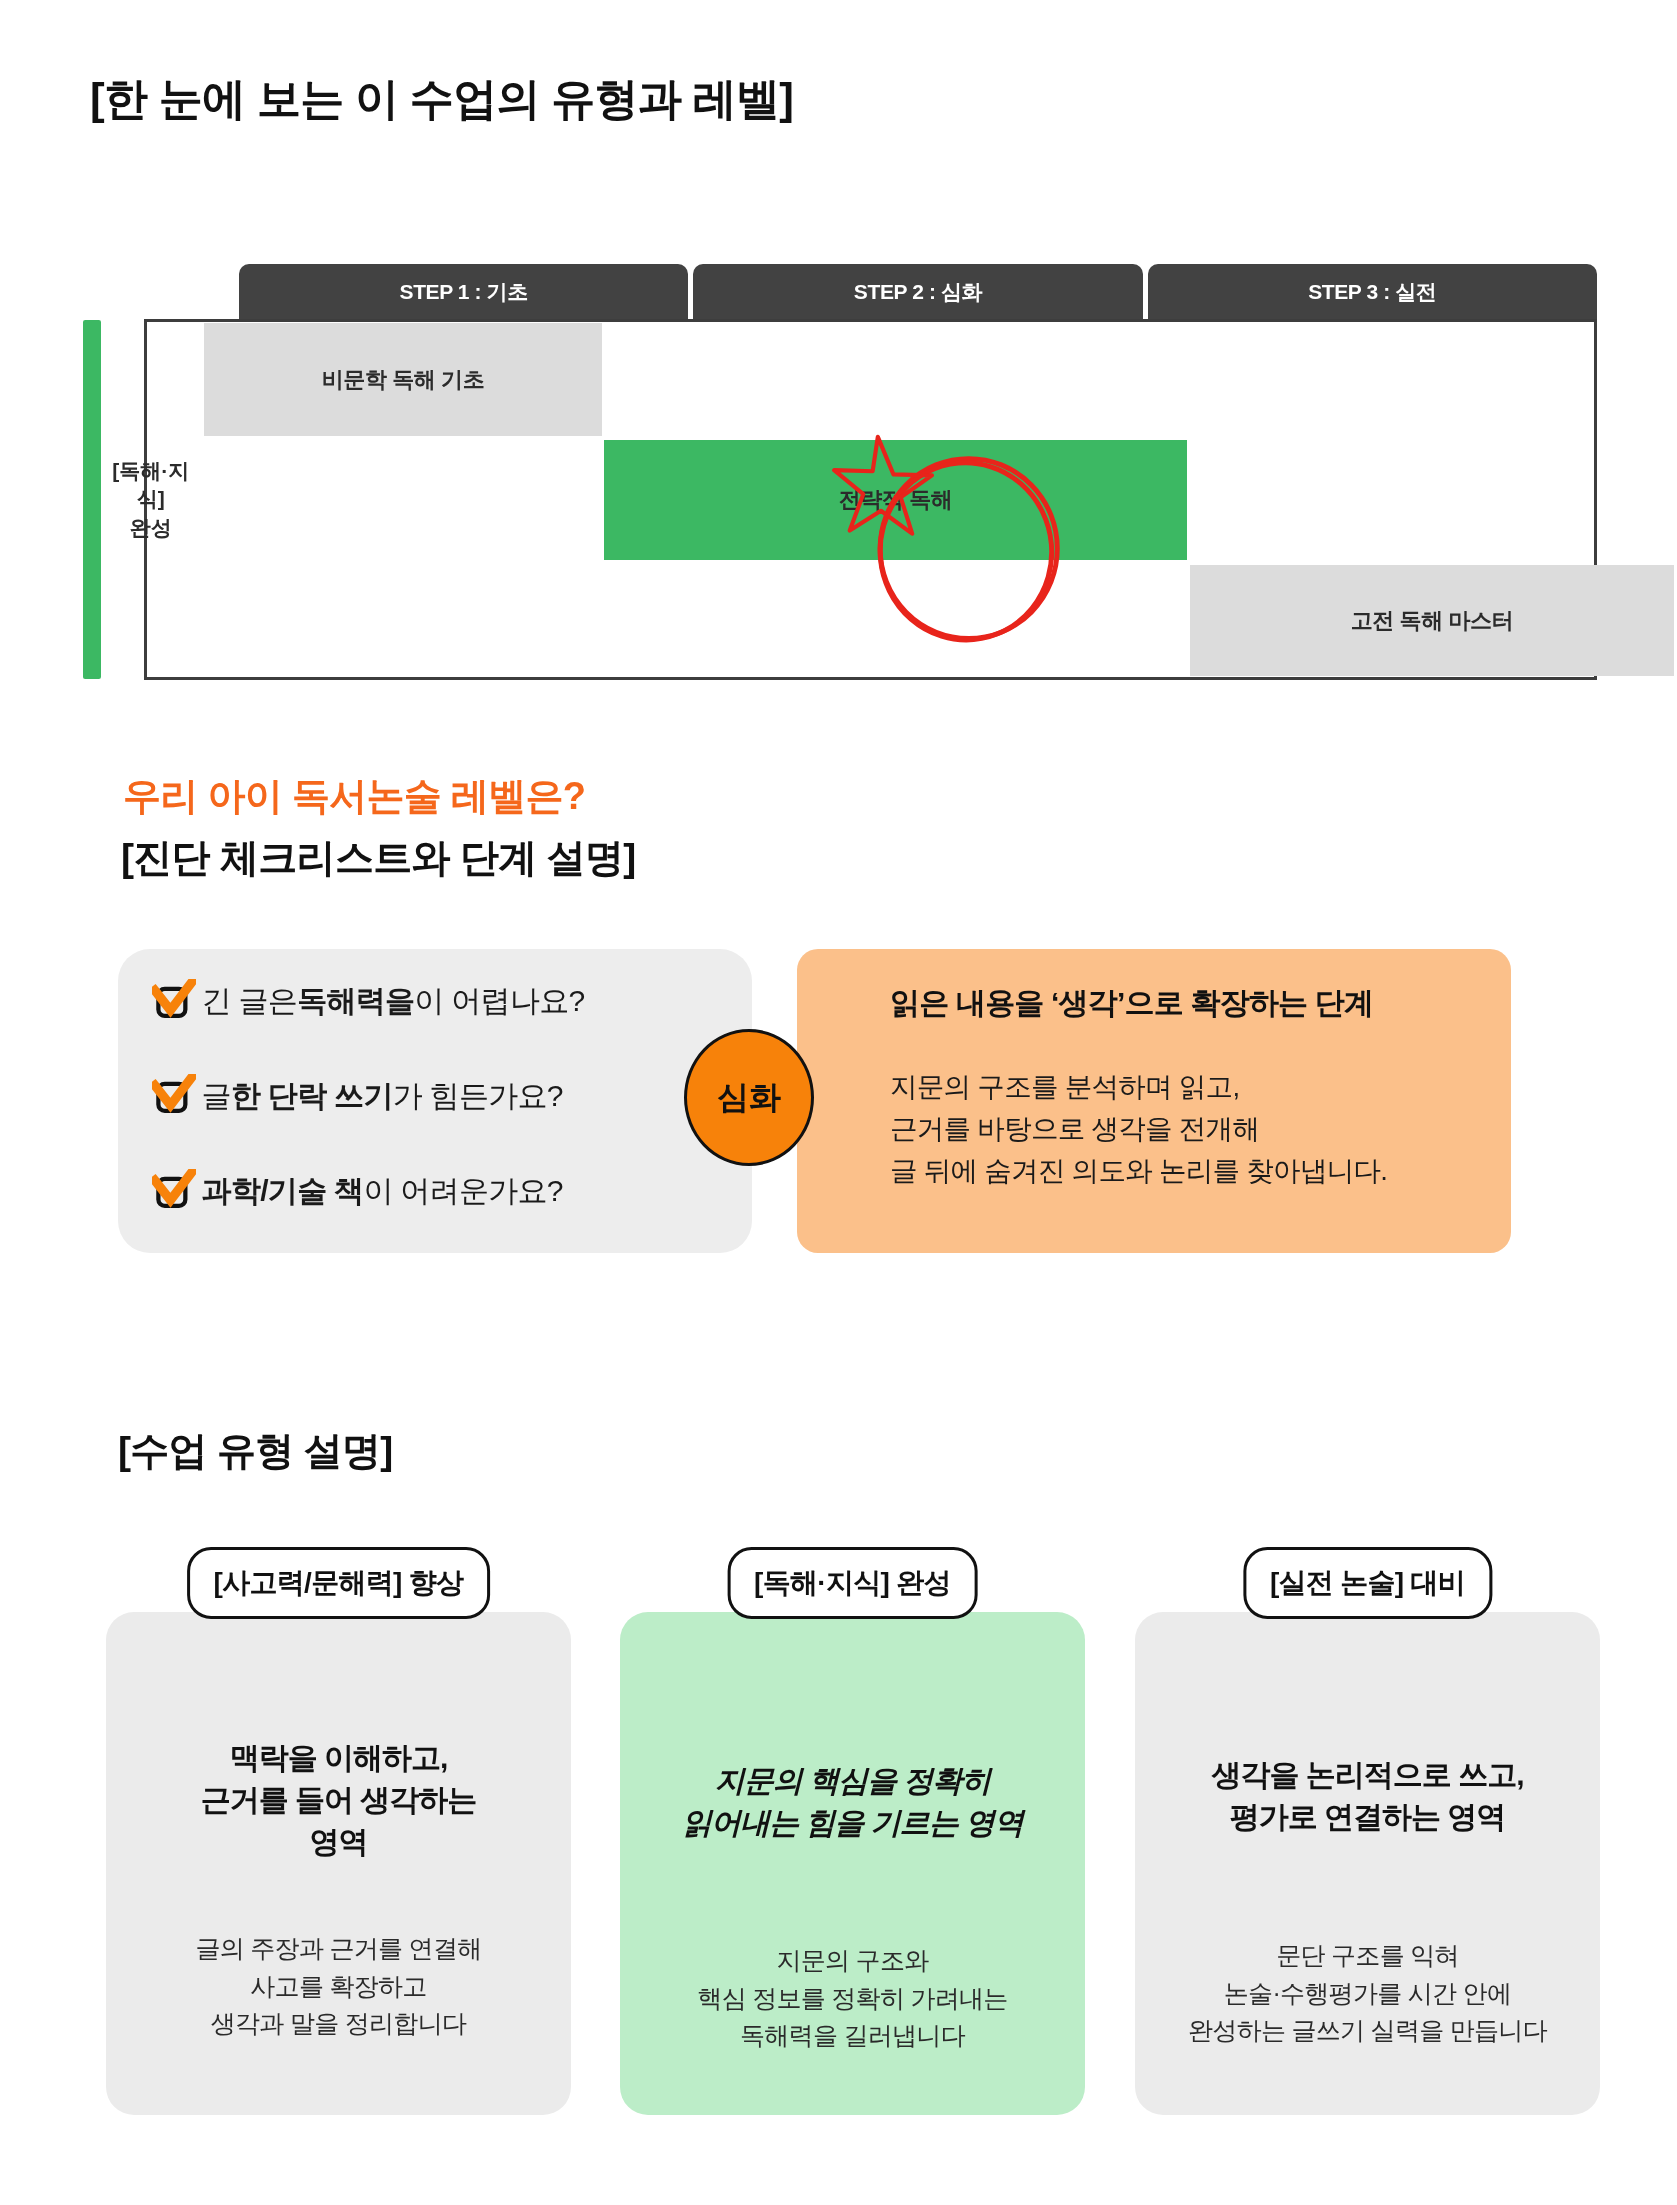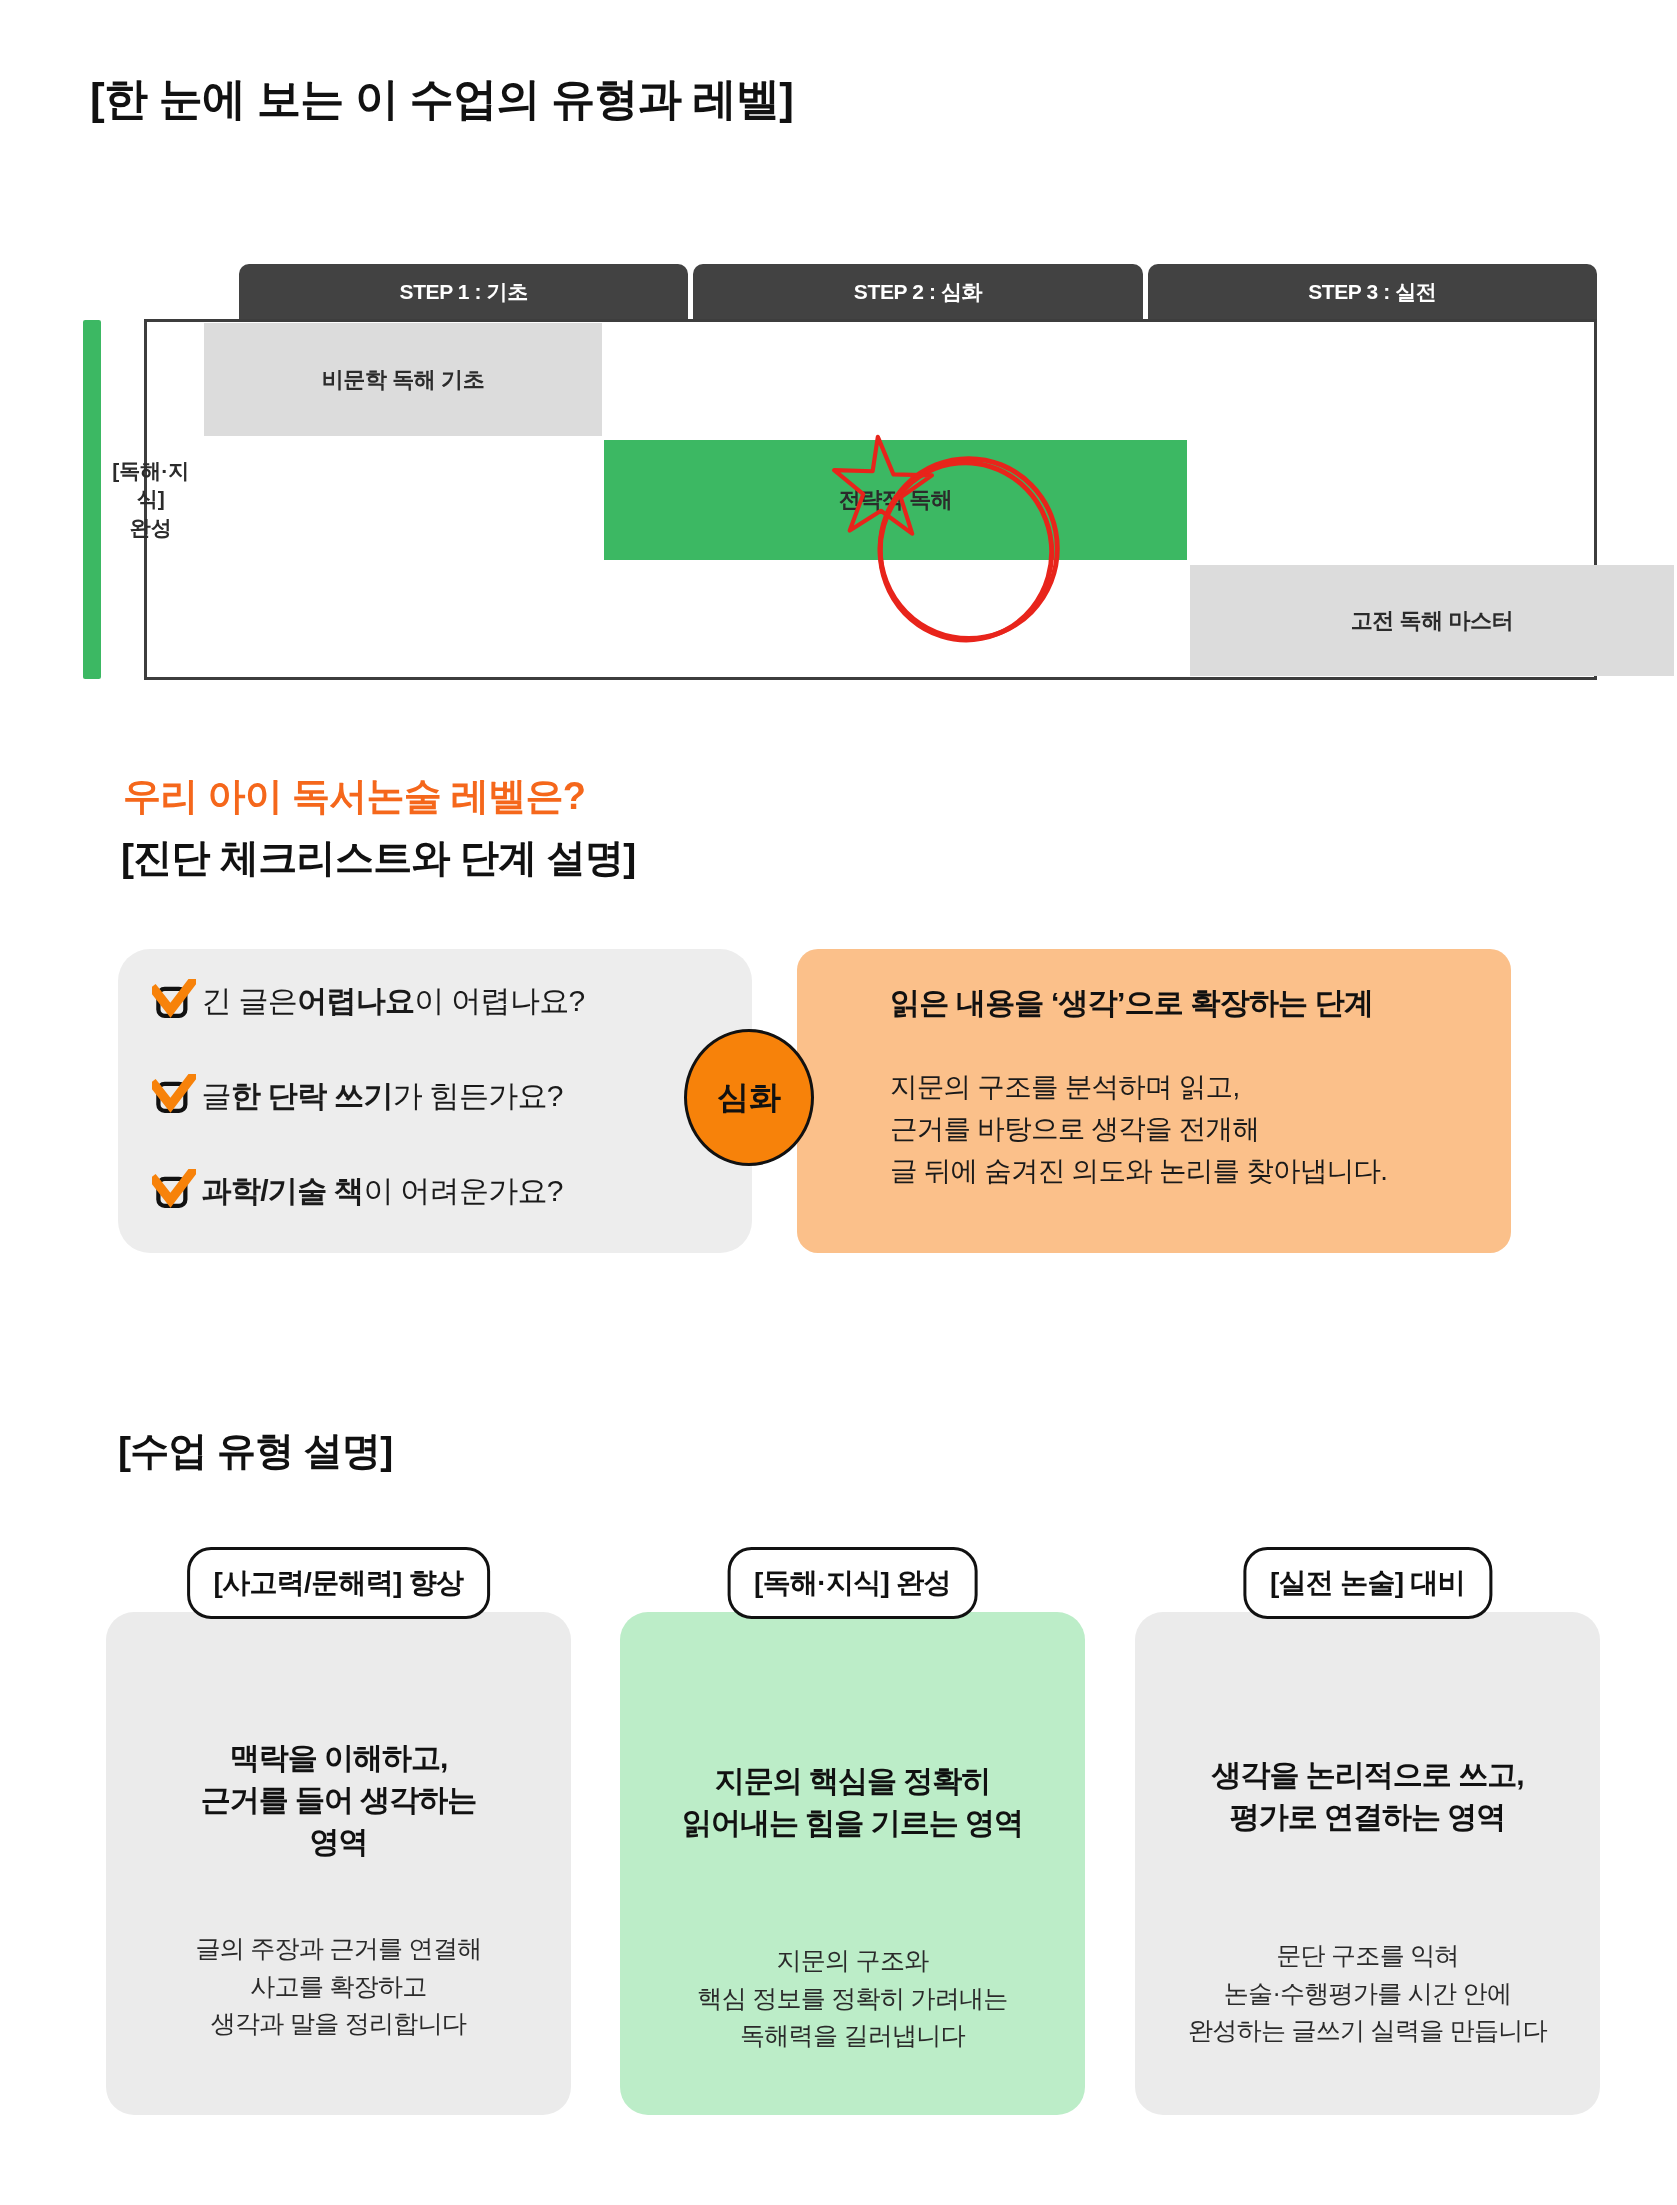--- a/index.html
+++ b/index.html
@@ -135,21 +135,21 @@
   .card-head{
     position:absolute;left:17px;right:17px;top:125px;
     text-align:center;font-size:30px;font-weight:bold;line-height:1.4;
     color:#111;letter-spacing:-1px;white-space:pre-line;
   }
   .card-body{
     position:absolute;left:12.7px;right:12.7px;top:318px;
     text-align:center;font-size:25px;line-height:1.5;
     color:#2a2a2a;letter-spacing:-0.7px;white-space:pre-line;
   }
-  .card.c1 .card-head{top:148px;}
+  .card.c1 .card-head{top:148px;font-style:italic;}
   .card.c1 .card-body{top:330px;}
   .card.c2 .card-head{top:142px;}
   .card.c2 .card-body{top:325px;}
 </style>
 </head>
 <body>
 
 <div class="page">
 
   <div class="sec1-title">[한 눈에 보는 이 수업의 유형과 레벨]</div>
@@ -190,21 +190,21 @@
   <div class="checkpanel">
 
     <div class="check-item i0">
       <span class="chk-icon">
         <svg viewBox="0 0 62 62" width="44" height="44">
           <rect x="9" y="14" width="38" height="38" rx="9" ry="9" fill="none" stroke="#111" stroke-width="6"></rect>
           <path d="M4 16 L26 44 L58 2" fill="none" stroke="#F7820A" stroke-width="13" stroke-linecap="square" stroke-linejoin="miter"></path>
         </svg>
       </span>
       <span>긴 글은 </span>
-        <b>어렵나요</b>
+        <b>독해력을</b>
         <span>이 어렵나요?</span>
     </div>
 
     <div class="check-item i1">
       <span class="chk-icon">
         <svg viewBox="0 0 62 62" width="44" height="44">
           <rect x="9" y="14" width="38" height="38" rx="9" ry="9" fill="none" stroke="#111" stroke-width="6"></rect>
           <path d="M4 16 L26 44 L58 2" fill="none" stroke="#F7820A" stroke-width="13" stroke-linecap="square" stroke-linejoin="miter"></path>
         </svg>
       </span>

